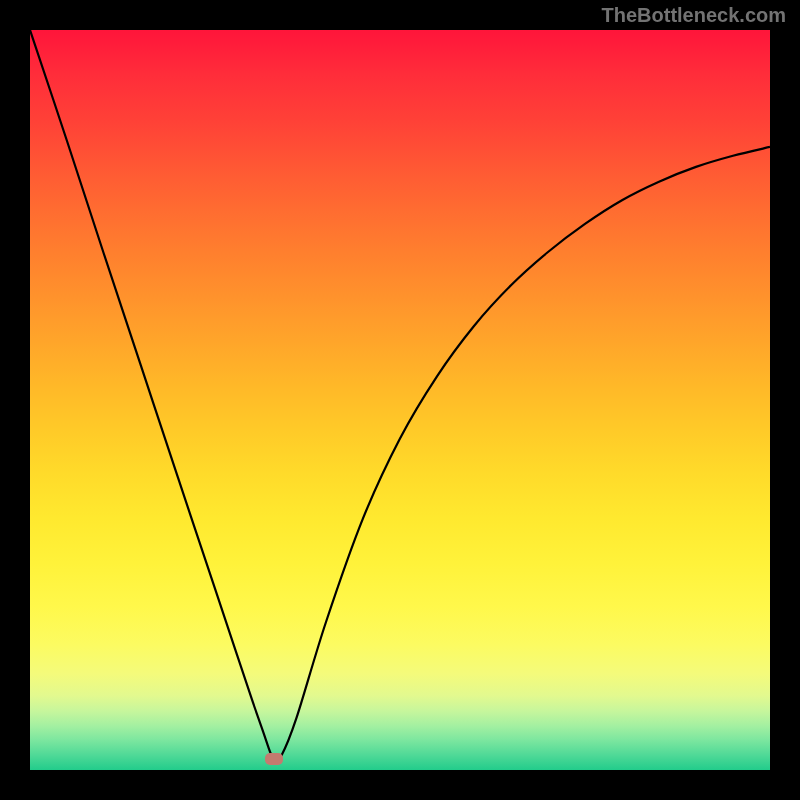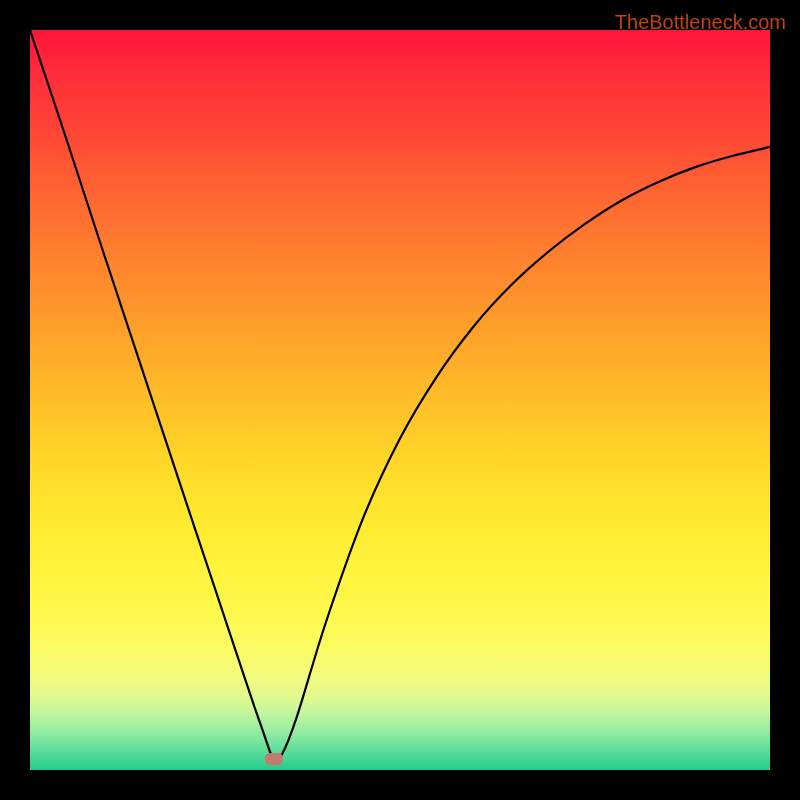--- a/index.html
+++ b/index.html
@@ -59,25 +59,24 @@
     pointer-events: none;
   }
   .marker {
     position: absolute;
     transform: translate(-50%, -50%);
     border-radius: 5px;
     
   }
   .watermark {
     position: absolute;
-    color: #c2410c;
+    color: #737373;
     font-size: 20px;
-    font-weight: 400;
+    font-weight: 700;
     letter-spacing: 0;
-    margin-top: 7px;
   }
 </style>
 </head>
 <body>
 
 <div class="frame">
   <div class="watermark" style="top: 4px; right: 14px;">TheBottleneck.com</div>
 
   <div class="plot">
     <svg class="curve" viewBox="0 0 740 740" preserveAspectRatio="none">

